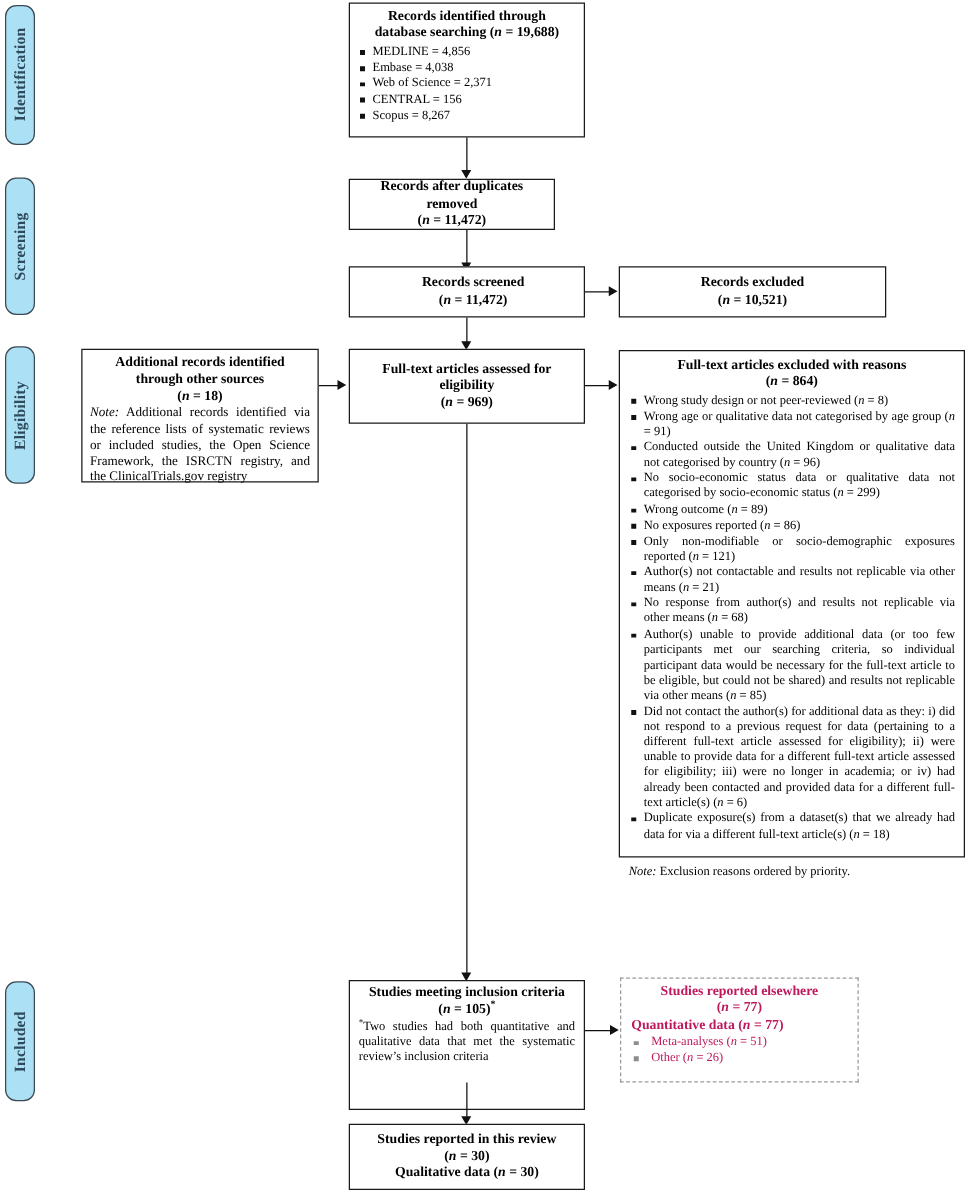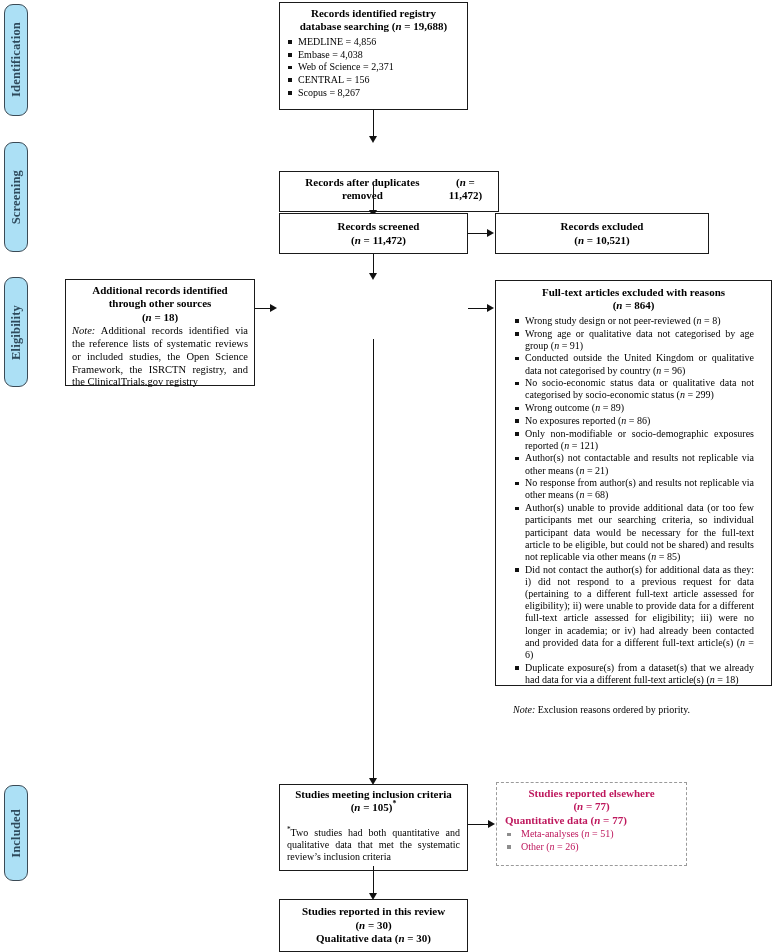--- a/index.html
+++ b/index.html
@@ -88,35 +88,35 @@
     <span>Screening</span>
   </div>
   <div class="stage-label" style="left:4px;top:277px;width:24px;height:110px;">
     <span>Eligibility</span>
   </div>
   <div class="stage-label" style="left:4px;top:785px;width:24px;height:96px;">
     <span>Included</span>
   </div>
 
   <div class="box" style="left:279px;top:2px;width:189px;height:108px;">
-    <div class="ttl f11">Records identified registry</div>
+    <div class="ttl f11">Records identified through</div>
     <div class="ttl f11"><span>database searching (</span><span class="n">n</span><span> = 19,688)</span></div>
     <ul class="f10" style="margin-top:2px;">
       <li>MEDLINE = 4,856</li>
       <li>Embase = 4,038</li>
       <li>Web of Science = 2,371</li>
       <li>CENTRAL = 156</li>
       <li>Scopus = 8,267</li>
     </ul>
   </div>
 
   <div class="vline" style="left:373px;top:110px;height:27px;"></div>
   <div class="arrow-d" style="left:369px;top:136px;"></div>
 
-  <div class="box ctr" style="left:279px;top:143px;width:220px;height:41px;display:flex;flex-direction:row;justify-content:center;margin-top:28px;">
+  <div class="box ctr" style="left:279px;top:143px;width:165px;height:41px;display:flex;flex-direction:column;justify-content:center;">
     <div class="ttl f11">Records after duplicates removed</div>
     <div class="ttl f11"><span>(</span><span class="n">n</span><span> = 11,472)</span></div>
   </div>
 
   <div class="vline" style="left:373px;top:184px;height:27px;"></div>
   <div class="arrow-d" style="left:369px;top:210px;"></div>
 
   <div class="box ctr" style="left:279px;top:213px;width:189px;height:41px;display:flex;flex-direction:column;justify-content:center;padding-left:16px;">
     <div class="ttl f11">Records screened</div>
     <div class="ttl f11"><span>(</span><span class="n">n</span><span> = 11,472)</span></div>
@@ -136,25 +136,30 @@
   <div class="box" style="left:65px;top:279px;width:190px;height:107px;">
     <div class="ttl f11">Additional records identified</div>
     <div class="ttl f11">through other sources</div>
     <div class="ttl f11"><span>(</span><span class="n">n</span><span> = 18)</span></div>
     <div class="just f105" style="margin-top:1px;"><em>Note:</em><span> Additional records identified via the reference lists of systematic reviews or included studies, the Open Science Framework, the ISRCTN registry, and the ClinicalTrials.gov registry</span></div>
   </div>
 
   <div class="hline" style="left:255px;top:308px;width:16px;"></div>
   <div class="arrow-r" style="left:270px;top:304px;"></div>
 
+  <div class="box ctr" style="left:279px;top:279px;width:189px;height:60px;display:flex;flex-direction:column;justify-content:center;">
+    <div class="ttl f11">Full-text articles assessed for</div>
+    <div class="ttl f11">eligibility</div>
+    <div class="ttl f11"><span>(</span><span class="n">n</span><span> = 969)</span></div>
+  </div>
 
   <div class="hline" style="left:468px;top:308px;width:20px;"></div>
   <div class="arrow-r" style="left:487px;top:304px;"></div>
 
-  <div class="box" style="left:495px;top:280px;width:277px;height:406px;padding:5px 17px;">
+  <div class="box" style="left:495px;top:280px;width:277px;height:406px;padding:5px 7px;">
     <div class="ttl f11">Full-text articles excluded with reasons</div>
     <div class="ttl f11"><span>(</span><span class="n">n</span><span> = 864)</span></div>
     <ul class="just f10" style="margin-top:2px;">
       <li><span>Wrong study design or not peer-reviewed (</span><span class="nn">n</span><span> = 8)</span></li>
       <li><span>Wrong age or qualitative data not categorised by age group (</span><span class="nn">n</span><span> = 91)</span></li>
       <li><span>Conducted outside the United Kingdom or qualitative data not categorised by country (</span><span class="nn">n</span><span> = 96)</span></li>
       <li><span>No socio-economic status data or qualitative data not categorised by socio-economic status (</span><span class="nn">n</span><span> = 299)</span></li>
       <li><span>Wrong outcome (</span><span class="nn">n</span><span> = 89)</span></li>
       <li><span>No exposures reported (</span><span class="nn">n</span><span> = 86)</span></li>
       <li><span>Only non-modifiable or socio-demographic exposures reported (</span><span class="nn">n</span><span> = 121)</span></li>
@@ -163,24 +168,24 @@
       <li><span>Author(s) unable to provide additional data (or too few participants met our searching criteria, so individual participant data would be necessary for the full-text article to be eligible, but could not be shared) and results not replicable via other means (</span><span class="nn">n</span><span> = 85)</span></li>
       <li><span>Did not contact the author(s) for additional data as they: i) did not respond to a previous request for data (pertaining to a different full-text article assessed for eligibility); ii) were unable to provide data for a different full-text article assessed for eligibility; iii) were no longer in academia; or iv) had already been contacted and provided data for a different full-text article(s) (</span><span class="nn">n</span><span> = 6)</span></li>
       <li><span>Duplicate exposure(s) from a dataset(s) that we already had data for via a different full-text article(s) (</span><span class="nn">n</span><span> = 18)</span></li>
     </ul>
     <div class="f10" style="margin-top:18px;"><em>Note:</em><span> Exclusion reasons ordered by priority.</span></div>
   </div>
 
   <div class="vline" style="left:373px;top:339px;height:440px;"></div>
   <div class="arrow-d" style="left:369px;top:778px;"></div>
 
-  <div class="box" style="left:279px;top:784px;width:189px;height:87px;padding:3px 7px;">
+  <div class="box" style="left:279px;top:784px;width:189px;height:104px;padding:3px 7px;">
     <div class="ttl f11">Studies meeting inclusion criteria</div>
     <div class="ttl f11"><span>(</span><span class="n">n</span><span> = 105)</span><sup>*</sup></div>
-    <div class="just f10" style="margin-top:12px;"><sup>*</sup><span>Two studies had both quantitative and qualitative data that met the systematic review’s inclusion criteria</span></div>
+    <div class="just f10" style="margin-top:1px;"><sup>*</sup><span>Two studies had both quantitative and qualitative data that met the systematic review’s inclusion criteria</span></div>
   </div>
 
   <div class="hline" style="left:468px;top:824px;width:21px;"></div>
   <div class="arrow-r" style="left:488px;top:820px;"></div>
 
   <div class="box dashed" style="left:496px;top:782px;width:191px;height:84px;padding:4px 8px;">
     <div class="ttl f11">Studies reported elsewhere</div>
     <div class="ttl f11"><span>(</span><span class="n">n</span><span> = 77)</span></div>
     <div class="f11" style="font-weight:bold;"><span>Quantitative data (</span><span class="n">n</span><span> = 77)</span></div>
     <ul class="f10" style="margin-top:1px;">

